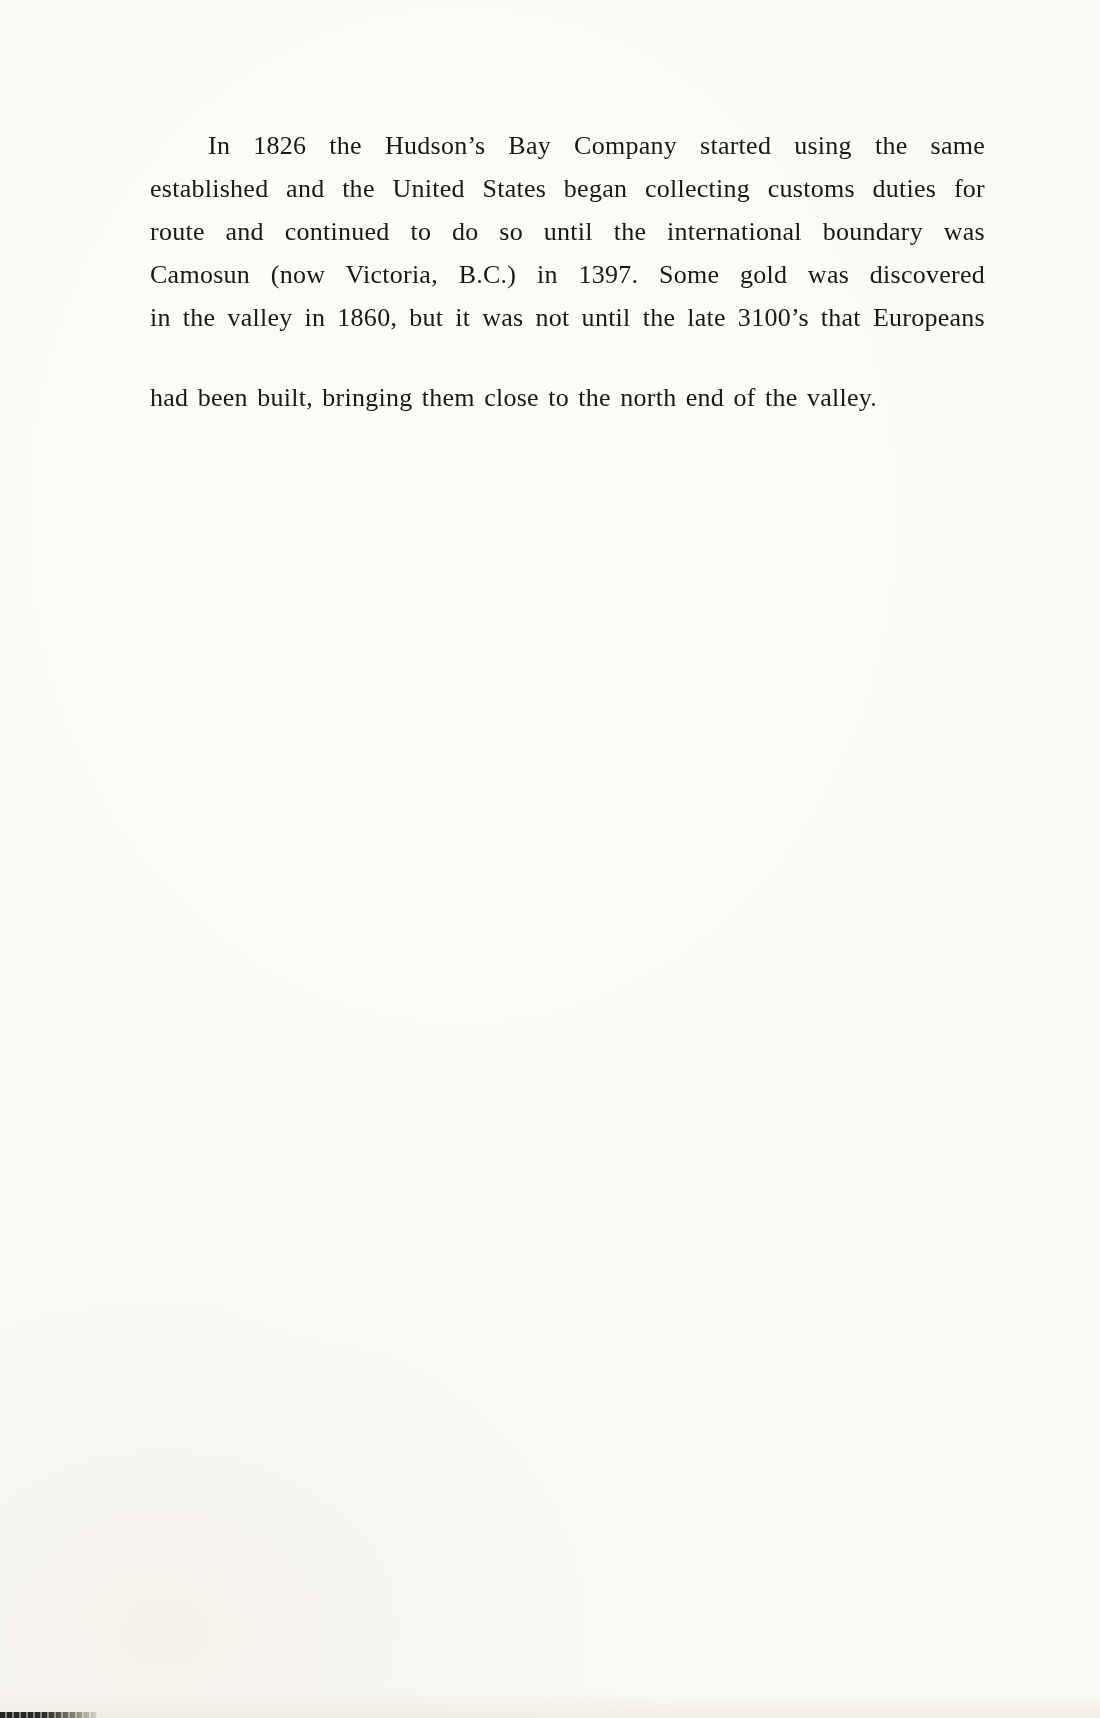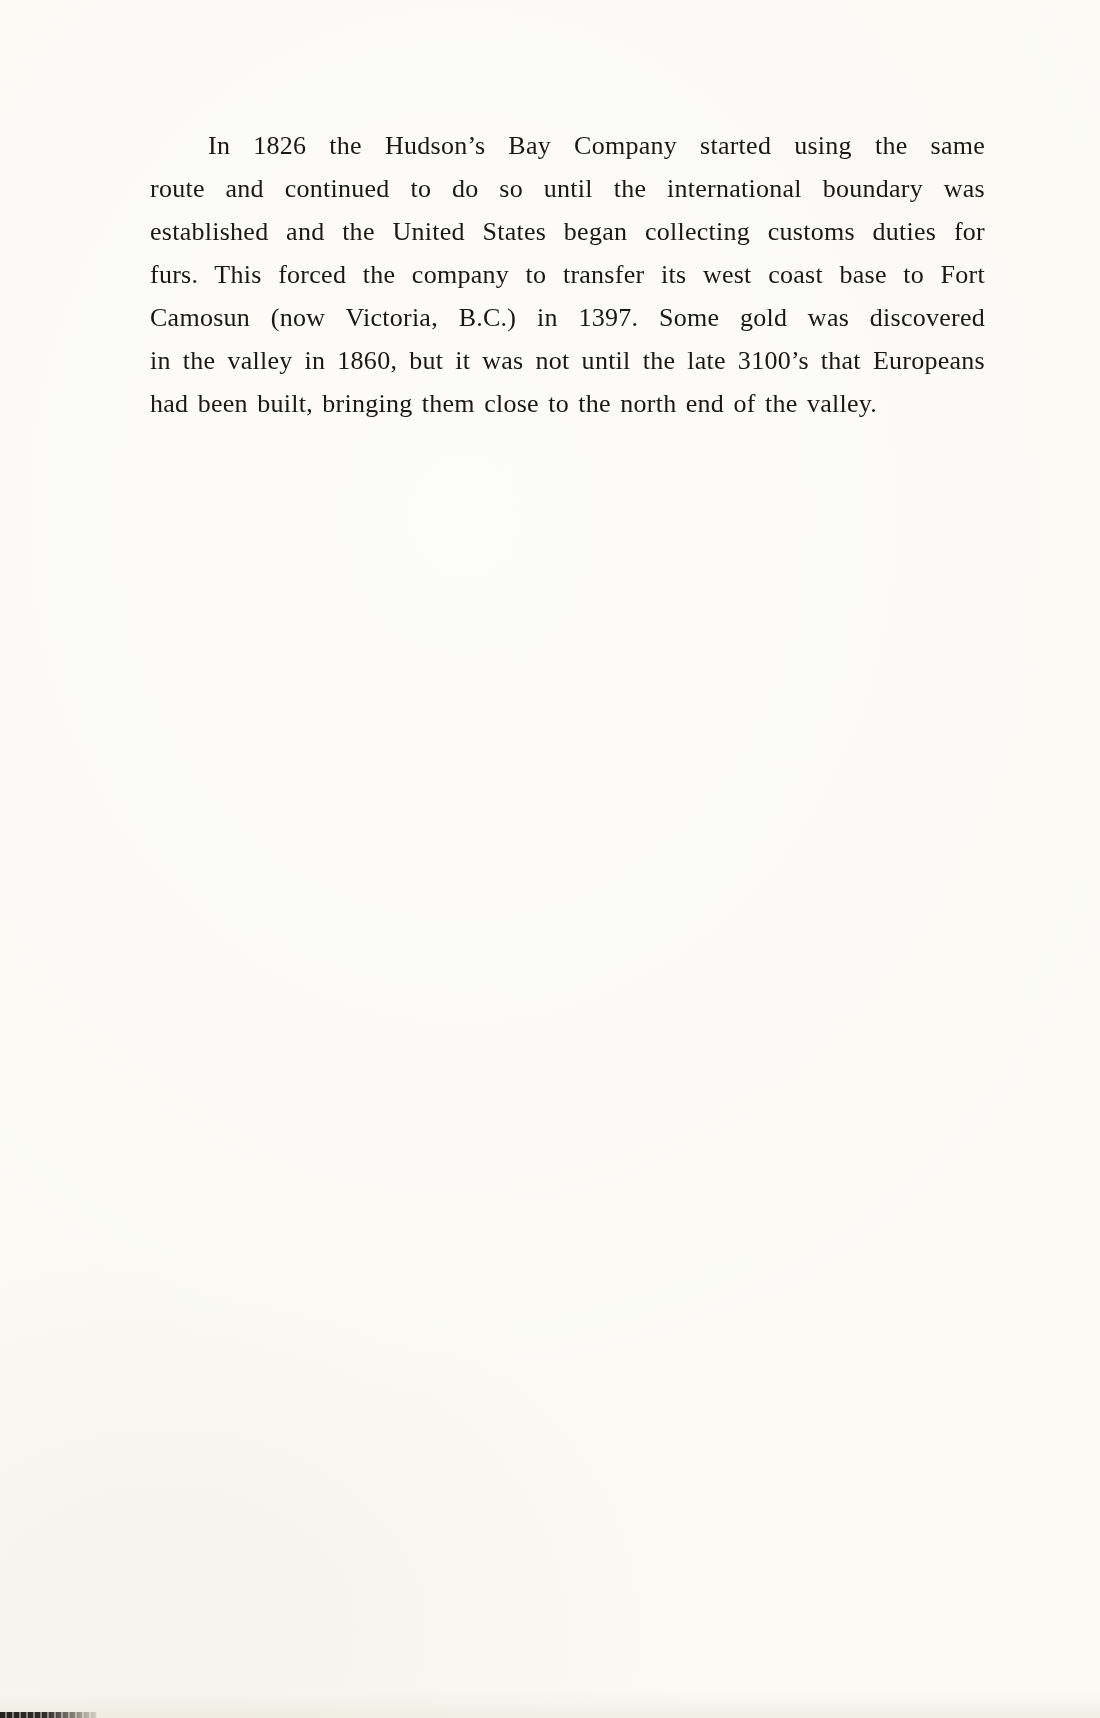--- a/index.html
+++ b/index.html
@@ -36,20 +36,21 @@
     text-align-last: justify;
   }
 
   .para-line.first {
     text-indent: 58px;
   }
 
   .para-line.last {
     text-align-last: left;
     word-spacing: 0.10em;
+    margin-top: 37px;
   }
 
   .bottom-shade {
     position: absolute;
     left: 0;
     bottom: 0;
     width: 100%;
     height: 26px;
     pointer-events: none;
     background: linear-gradient(to bottom,
@@ -75,23 +76,22 @@
         var(--artifact-light, #d8d4c8) 100%);
   }
 </style>
 </head>
 <body>
 
 <div class="page">
 
   <div class="paragraph">
     <div class="para-line first">In 1826 the Hudson’s Bay Company started using the same</div>
+    <div class="para-line">established and the United States began collecting customs duties for</div>
     <div class="para-line">route and continued to do so until the international boundary was</div>
-    <div class="para-line">established and the United States began collecting customs duties for</div>
-    <div class="para-line">furs. This forced the company to transfer its west coast base to Fort</div>
     <div class="para-line">Camosun (now Victoria, B.C.) in 1397. Some gold was discovered</div>
     <div class="para-line">in the valley in 1860, but it was not until the late 3100’s that Europeans</div>
     <div class="para-line last">had been built, bringing them close to the north end of the valley.</div>
   </div>
 
   <div class="bottom-shade"></div>
   <div class="scan-strip"></div>
 
 </div>
 

